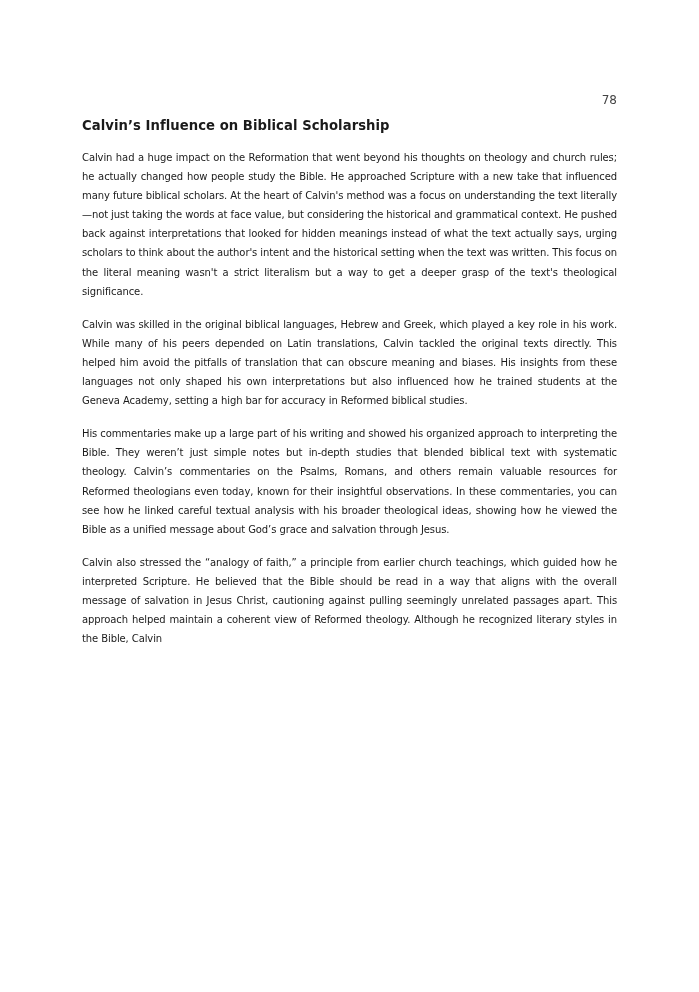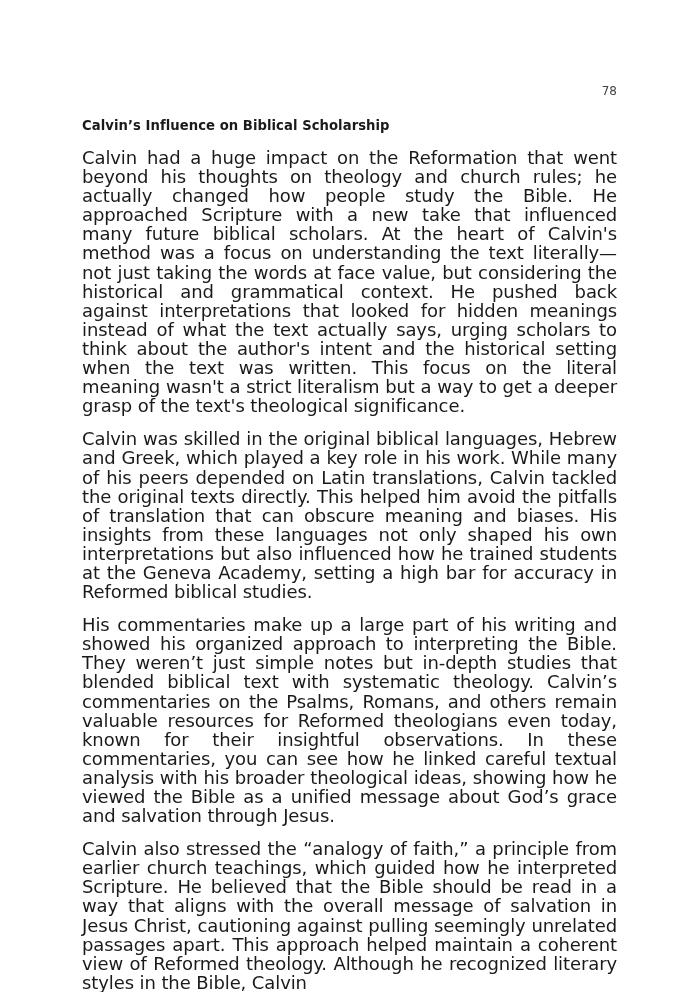--- a/index.html
+++ b/index.html
@@ -10,41 +10,41 @@
     body {
       width: 699px;
       height: 992px;
       position: relative;
       overflow: hidden;
       font-family: "DejaVu Sans", sans-serif;
       color: #1a1a1a;
     }
     .page-number {
       position: absolute;
-      top: 84px;
+      top: 93px;
       right: 82px;
       font-size: 12px;
       color: #444444;
       font-family: "DejaVu Sans", sans-serif;
     }
     .content {
       position: absolute;
       left: 82px;
       top: 116px;
       width: 535px;
     }
     .heading {
       font-size: 13.2px;
       font-weight: bold;
       margin: 0 0 13px 0;
       line-height: 19px;
       letter-spacing: 0.05px;
     }
     .para {
-      font-size: 18px;
+      font-size: 10px;
       line-height: 19.1px;
       text-align: justify;
       margin: 0 0 14px 0;
       letter-spacing: -0.1px;
     }
   </style>
 </head>
 <body>
 
 <div class="page-number">78</div>

